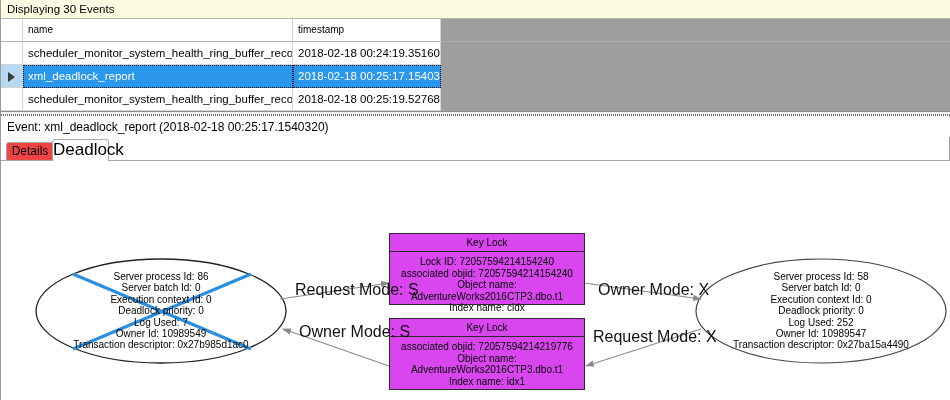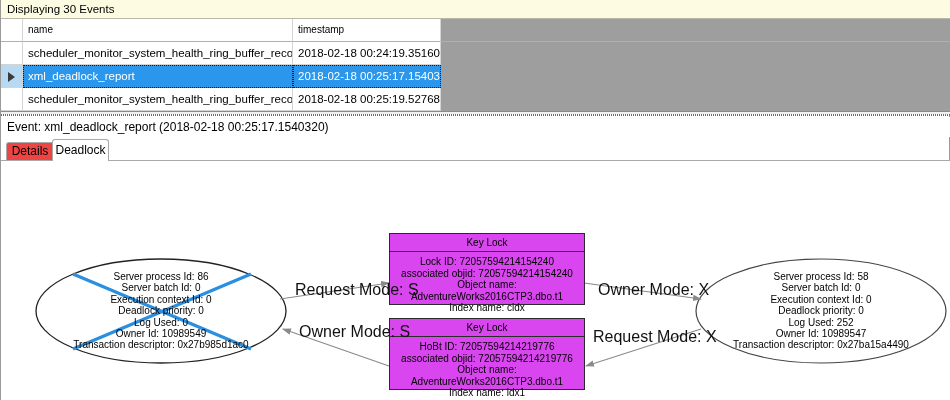--- a/index.html
+++ b/index.html
@@ -174,21 +174,21 @@
     width: 48px;
     height: 19px;
     line-height: 17px;
   }
   .tab.active {
     left: 51px;
     width: 57px;
     height: 22px;
     background: #ffffff;
     line-height: 20px;
-    font-size: 12px;
+    font-size: 17px;
     z-index: 3;
   }
 
   
   .tabpage {
     position: absolute;
     left: 0; top: 160px;
     width: 950px;
     height: 240px;
     box-sizing: border-box;
@@ -328,21 +328,21 @@
         <path d="M 388 205 L 282 168" fill="none" stroke="#8a8a8a" stroke-width="1.1" marker-end="url(#ah)"></path>
 
         <path d="M 700 168 L 585 205" fill="none" stroke="#8a8a8a" stroke-width="1.1" marker-end="url(#ah)"></path>
       </svg>
 
       <div class="node-text" style="left:35px; top:110px; width:250px;">
         <div>Server process Id: 86</div>
         <div>Server batch Id: 0</div>
         <div>Execution context Id: 0</div>
         <div>Deadlock priority: 0</div>
-        <div>Log Used: 0</div>
+        <div>Log Used: 7</div>
         <div>Owner Id: 10989549</div>
         <div>Transaction descriptor: 0x27b985d1ac0</div>
       </div>
 
       <div class="node-text" style="left:695px; top:110px; width:250px;">
         <div>Server process Id: 58</div>
         <div>Server batch Id: 0</div>
         <div>Execution context Id: 0</div>
         <div>Deadlock priority: 0</div>
         <div>Log Used: 252</div>
@@ -356,21 +356,20 @@
           <div>Lock ID: 72057594214154240</div>
           <div>associated objid: 72057594214154240</div>
           <div>Object name: AdventureWorks2016CTP3.dbo.t1</div>
           <div>Index name: cidx</div>
         </div>
       </div>
 
       <div class="box" style="left:388px; top:157px; width:196px; height:72px;">
         <div class="box-title">Key Lock</div>
         <div class="box-body">
-          <div>HoBt ID: 72057594214219776</div>
           <div>associated objid: 72057594214219776</div>
           <div>Object name: AdventureWorks2016CTP3.dbo.t1</div>
           <div>Index name: idx1</div>
         </div>
       </div>
 
       <div class="edge-label" style="left:294px; top:120px;">Request Mode: S</div>
       <div class="edge-label" style="left:597px; top:120px;">Owner Mode: X</div>
       <div class="edge-label" style="left:298px; top:162px;">Owner Mode: S</div>
       <div class="edge-label" style="left:592px; top:167px;">Request Mode: X</div>

